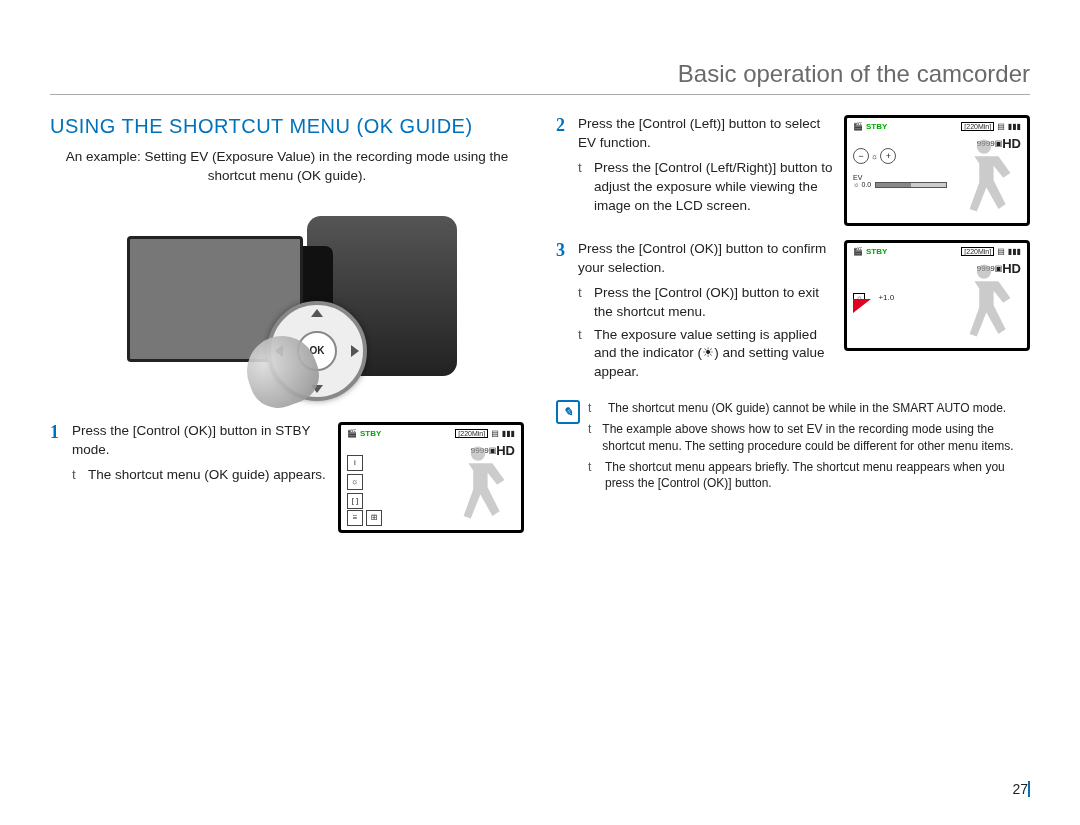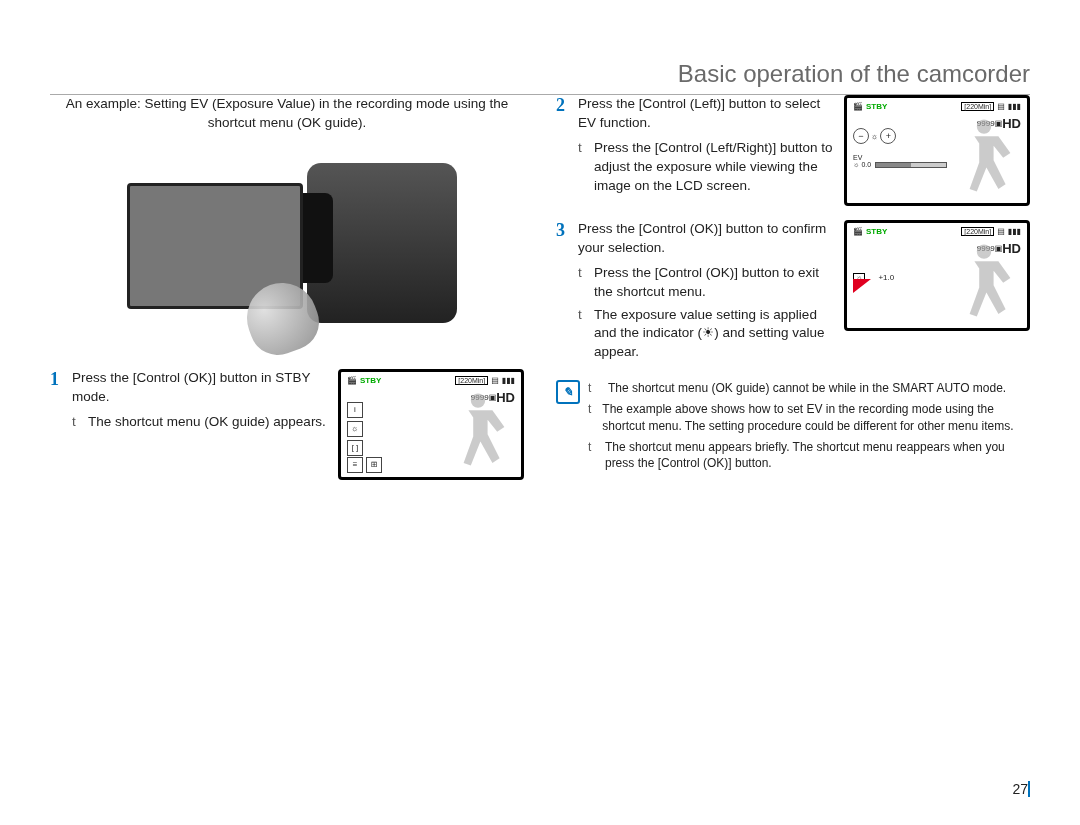--- a/index.html
+++ b/index.html
@@ -18,20 +18,21 @@
     width:100%;
     height:100%;
     position:relative;
   }
   .chapter {
     text-align:right;
     font-size:24px;
     color:#6a6a6a;
     border-bottom:1px solid #aaa;
     padding-bottom:6px;
+    margin-bottom:20px;
     font-weight:400;
   }
   .columns {
     display:flex;
     gap:32px;
   }
   .col { flex:1 1 50%; }
   .heading {
     color:#0072bc;
     font-size:20px;
@@ -151,27 +152,35 @@
 </style>
 </head>
 <body>
 
 <div class="page">
   <div class="chapter">Basic operation of the camcorder</div>
 
   <div class="columns">
 
     <div class="col">
+      <h2 class="heading">USING THE SHORTCUT MENU (OK GUIDE)</h2>
       <div class="example">An example: Setting EV (Exposure Value) in the recording mode using the shortcut menu (OK guide).</div>
 
       <div class="camcorder">
         <div class="cam-body">
           <div class="cam-lens"></div>
         </div>
         <div class="cam-screen"></div>
+        <div class="ctrl-pad">
+          <div class="tri up"></div>
+          <div class="tri dn"></div>
+          <div class="tri lf"></div>
+          <div class="tri rt"></div>
+          <div class="ok-btn">OK</div>
+        </div>
         <div class="finger"></div>
       </div>
 
       <div class="step-with-lcd">
         <div class="step-text-col">
           <div class="step-row">
             <div class="step-num">1</div>
             <div class="step-body">Press the [Control (OK)] button in STBY mode.</div>
           </div>
           <div class="sub-row">

